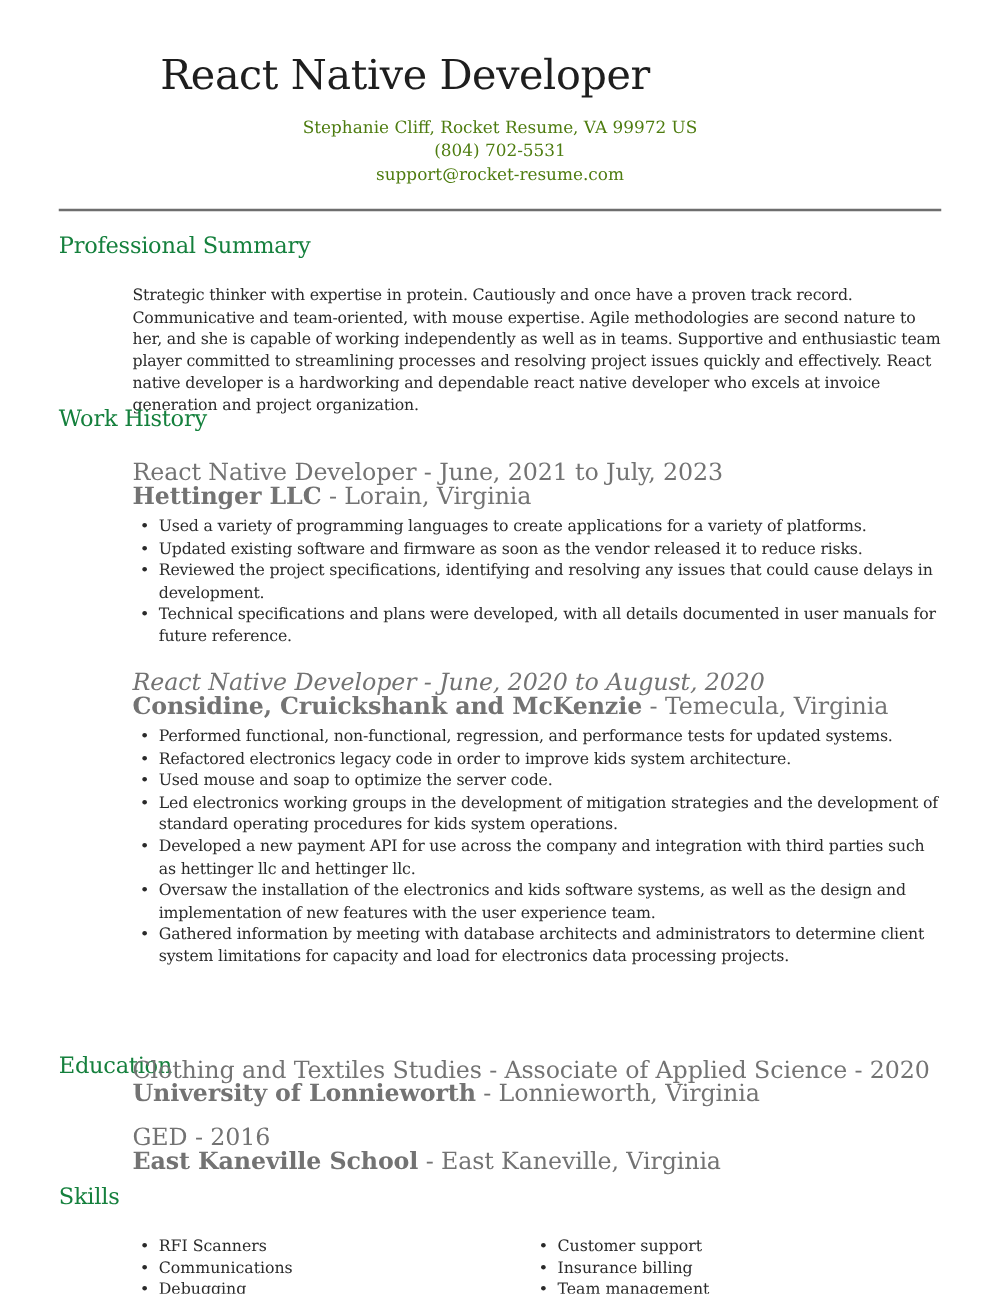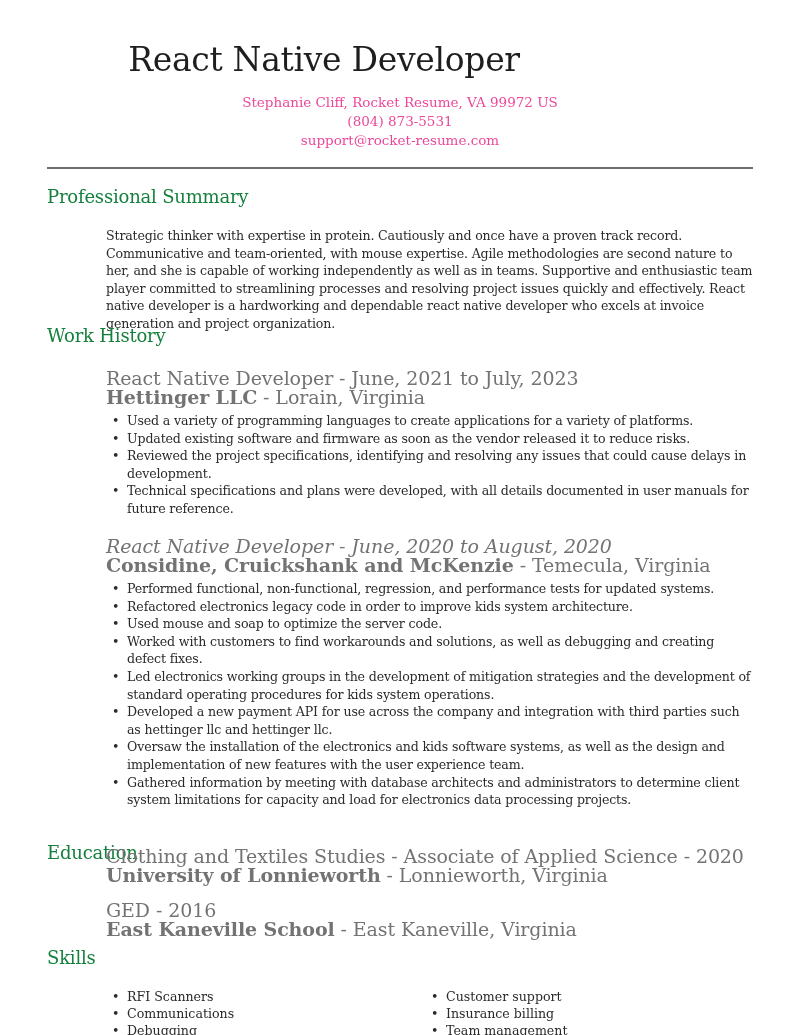--- a/index.html
+++ b/index.html
@@ -1,41 +1,41 @@
 <!DOCTYPE html>
 <html><head>
 <meta charset="utf-8">
 <style>
   * { box-sizing: border-box; margin: 0; padding: 0; }
   html, body { width: 800px; height: 1035px; overflow: hidden; background: #ffffff; }
   body { font-family: "DejaVu Serif", "Liberation Serif", serif; color: #222222; position: relative; }
   .page { position: absolute; left: 0; top: 0; width: 800px; }
   .title { position: absolute; top: 40px; left: 0; width: 648px; text-align: center; font-size: 33px; font-weight: normal; color: #1e1e1e; letter-spacing: -0.3px; }
-  .contact { position: absolute; left: 0; width: 800px; text-align: center; font-size: 13.5px; color: #ec4899; }
+  .contact { position: absolute; left: 0; width: 800px; text-align: center; font-size: 13.5px; color: #4d7c0f; }
   .c1 { top: 94px; } .c2 { top: 113px; } .c3 { top: 132px; }
   .divider { position: absolute; top: 167px; left: 47px; width: 706px; height: 2px; background: #6e6e6e; }
   .section-title { position: absolute; left: 47px; font-size: 18px; font-weight: normal; color: #15803d; letter-spacing: -0.2px; }
   .para { position: absolute; left: 106px; width: 652px; font-size: 12.6px; line-height: 17.6px; color: #2a2a2a; letter-spacing: -0.15px; }
   .line { position: absolute; left: 106px; font-size: 19px; color: #737373; white-space: nowrap; letter-spacing: -0.1px; }
   .strong { font-weight: bold; }
   ul.bullets { position: absolute; left: 106px; width: 650px; list-style: none; font-size: 12.6px; line-height: 17.6px; color: #2a2a2a; letter-spacing: -0.15px; }
   ul.bullets li { position: relative; padding-left: 21px; }
   ul.bullets li::before { content: "\2022"; position: absolute; left: 6px; top: 0; }
   .skills-col { position: absolute; list-style: none; font-size: 12.6px; line-height: 17.2px; color: #2a2a2a; }
   .skills-col li { position: relative; padding-left: 21px; }
   .skills-col li::before { content: "\2022"; position: absolute; left: 6px; }
 </style>
 </head>
 <body>
 
 <div class="page">
 
   <h1 class="title">React Native Developer</h1>
   <div class="contact c1">Stephanie Cliff, Rocket Resume, VA 99972 US</div>
-  <div class="contact c2">(804) 873-5531</div>
+  <div class="contact c2">(804) 702-5531</div>
   <div class="contact c3">support@rocket-resume.com</div>
   <div class="divider"></div>
 
   <h2 class="section-title" style="top:186px;">Professional Summary</h2>
   <p class="para" style="top:227px;">Strategic thinker with expertise in protein. Cautiously and once have a proven track record. Communicative and team-oriented, with mouse expertise. Agile methodologies are second nature to her, and she is capable of working independently as well as in teams. Supportive and enthusiastic team player committed to streamlining processes and resolving project issues quickly and effectively. React native developer is a hardworking and dependable react native developer who excels at invoice generation and project organization.</p>
 
   <h2 class="section-title" style="top:325px;">Work History</h2>
 
   <div class="line" style="top:367px;">React Native Developer - June, 2021 to July, 2023</div>
   <div class="line" style="top:386px;">
@@ -49,21 +49,20 @@
   </ul>
 
   <div class="line" style="top:535px;font-style:italic;">React Native Developer - June, 2020 to August, 2020</div>
   <div class="line" style="top:554px;">
     <span class="strong">Considine, Cruickshank and McKenzie</span><span> - Temecula, Virginia</span>
   </div>
   <ul class="bullets" style="top:580px;">
     <li>Performed functional, non-functional, regression, and performance tests for updated systems.</li>
     <li>Refactored electronics legacy code in order to improve kids system architecture.</li>
     <li>Used mouse and soap to optimize the server code.</li>
-    <li>Worked with customers to find workarounds and solutions, as well as debugging and creating defect fixes.</li>
     <li>Led electronics working groups in the development of mitigation strategies and the development of standard operating procedures for kids system operations.</li>
     <li>Developed a new payment API for use across the company and integration with third parties such as hettinger llc and hettinger llc.</li>
     <li>Oversaw the installation of the electronics and kids software systems, as well as the design and implementation of new features with the user experience team.</li>
     <li>Gathered information by meeting with database architects and administrators to determine client system limitations for capacity and load for electronics data processing projects.</li>
   </ul>
 
   <h2 class="section-title" style="top:828px;margin-top:14px;">Education</h2>
   <div class="line" style="top:845px;">Clothing and Textiles Studies - Associate of Applied Science - 2020</div>
   <div class="line" style="top:864px;">
     <span class="strong">University of Lonnieworth</span><span> - Lonnieworth, Virginia</span>

